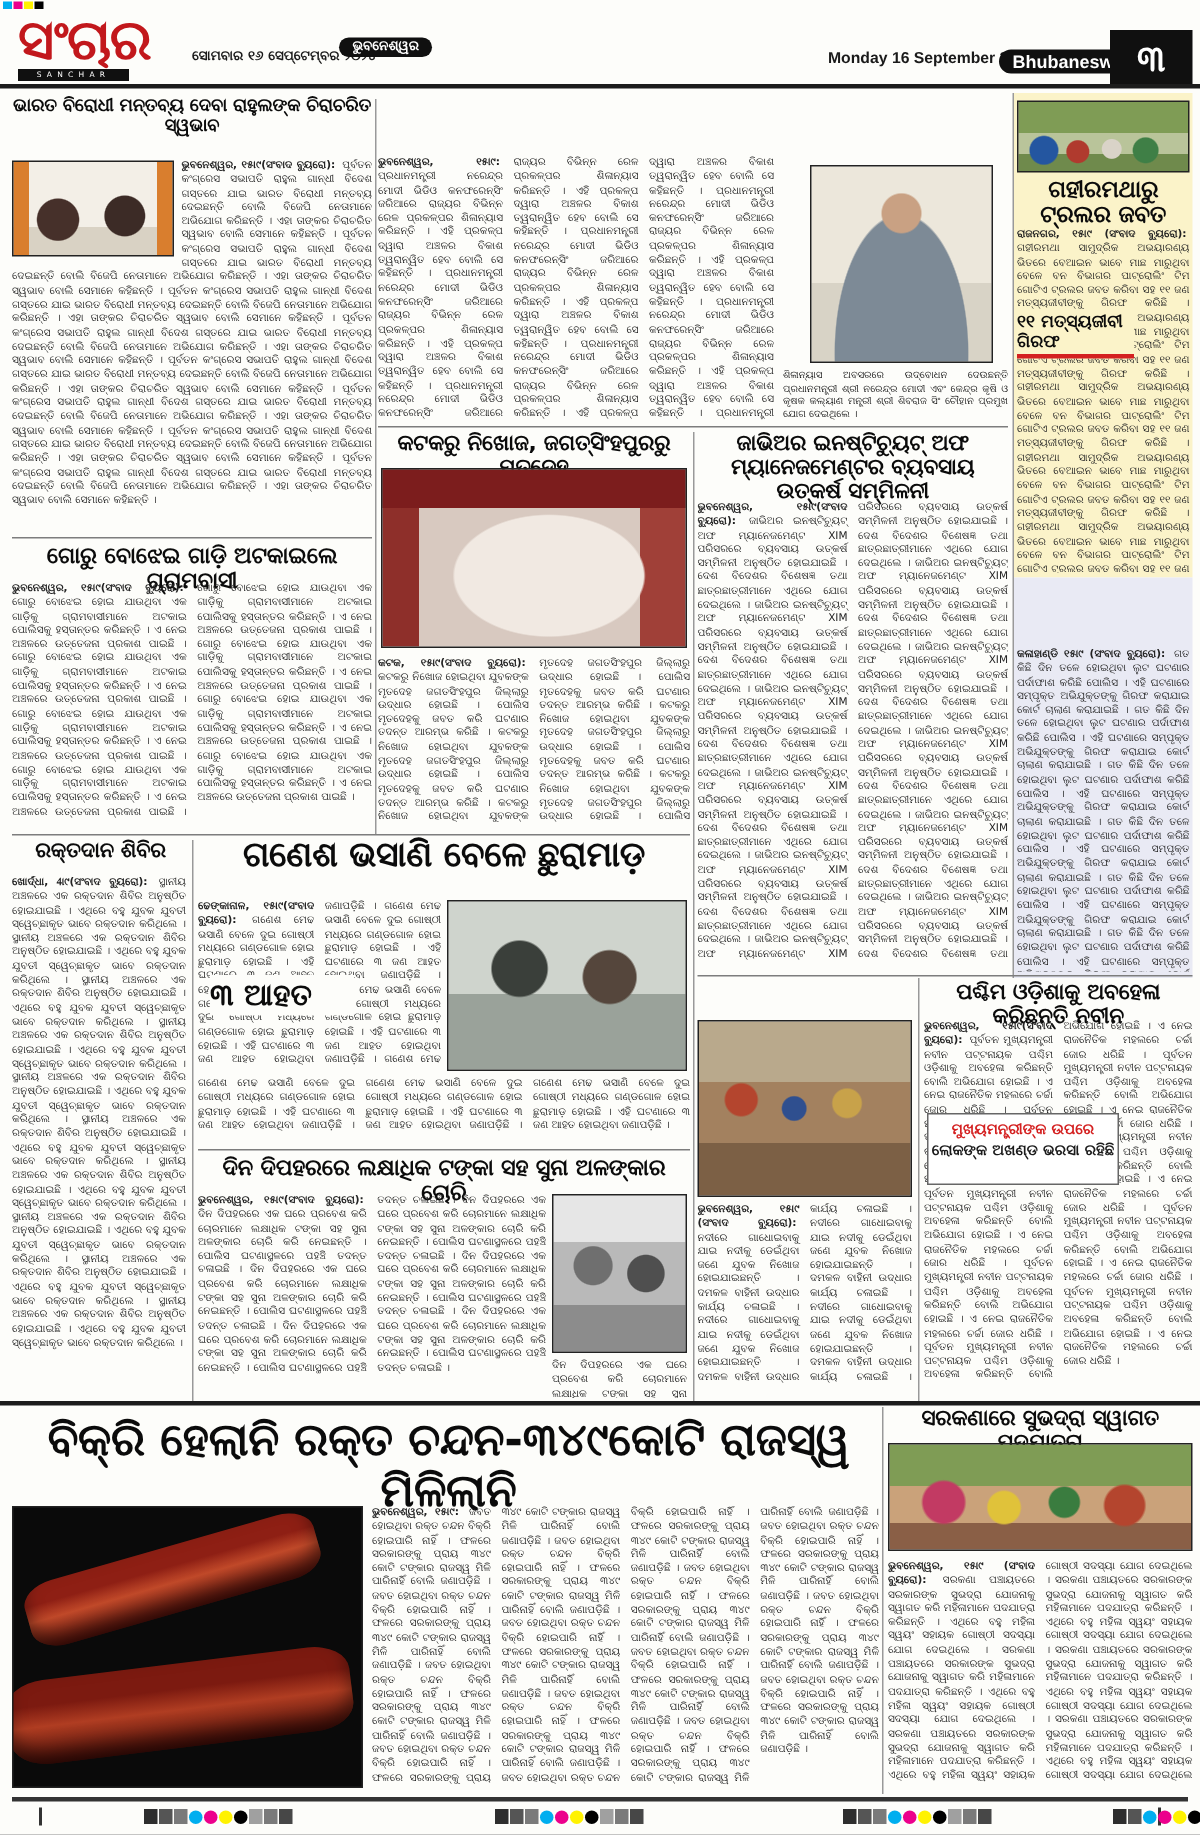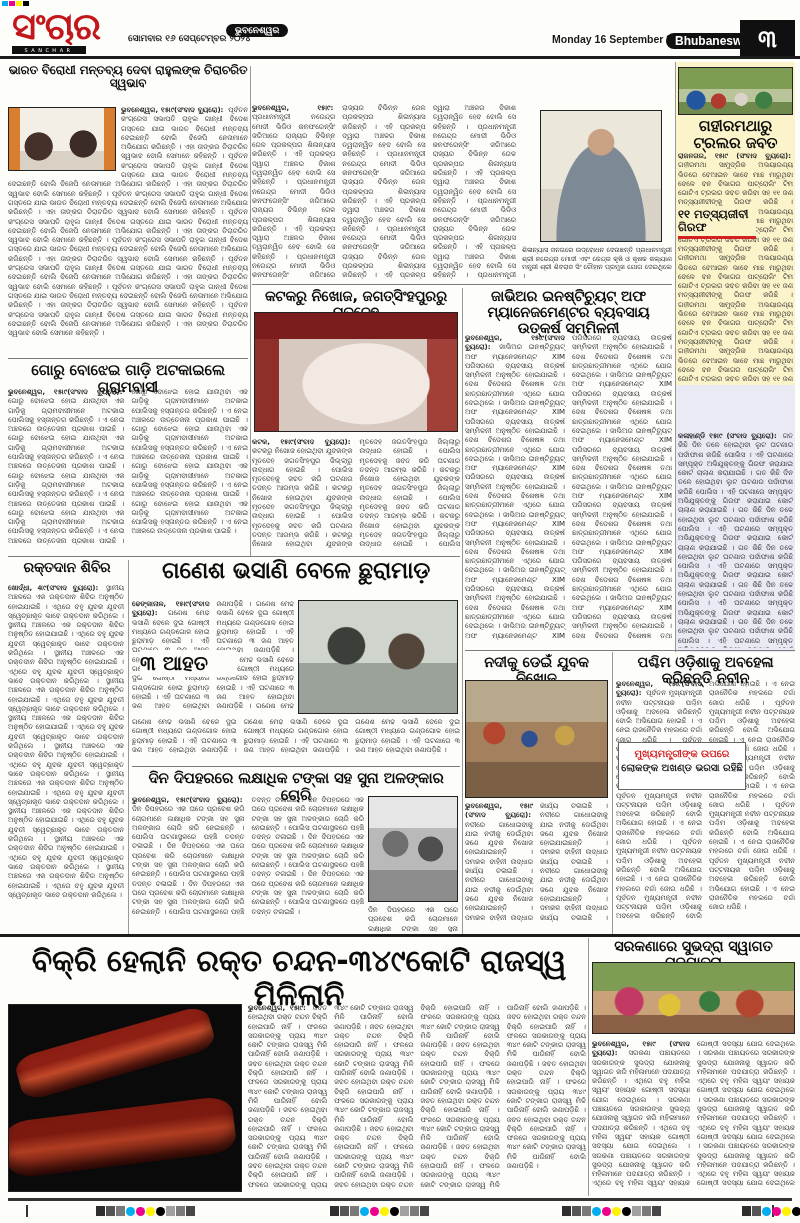--- a/index.html
+++ b/index.html
@@ -114,21 +114,21 @@
     <span class="dl">ଭୁବନେଶ୍ୱର, ୧୫ା୯(ସଂବାଦ ବ୍ୟୁରୋ):</span>
     <span>ପୂର୍ବତନ କଂଗ୍ରେସ ସଭାପତି ରାହୁଲ ଗାନ୍ଧୀ ବିଦେଶ ଗସ୍ତରେ ଯାଇ ଭାରତ ବିରୋଧୀ ମନ୍ତବ୍ୟ ଦେଇଛନ୍ତି ବୋଲି ବିଜେପି ନେତାମାନେ ଅଭିଯୋଗ କରିଛନ୍ତି । ଏହା ତାଙ୍କର ଚିରାଚରିତ ସ୍ୱଭାବ ବୋଲି ସେମାନେ କହିଛନ୍ତି । ପୂର୍ବତନ କଂଗ୍ରେସ ସଭାପତି ରାହୁଲ ଗାନ୍ଧୀ ବିଦେଶ ଗସ୍ତରେ ଯାଇ ଭାରତ ବିରୋଧୀ ମନ୍ତବ୍ୟ ଦେଇଛନ୍ତି ବୋଲି ବିଜେପି ନେତାମାନେ ଅଭିଯୋଗ କରିଛନ୍ତି । ଏହା ତାଙ୍କର ଚିରାଚରିତ ସ୍ୱଭାବ ବୋଲି ସେମାନେ କହିଛନ୍ତି । ପୂର୍ବତନ କଂଗ୍ରେସ ସଭାପତି ରାହୁଲ ଗାନ୍ଧୀ ବିଦେଶ ଗସ୍ତରେ ଯାଇ ଭାରତ ବିରୋଧୀ ମନ୍ତବ୍ୟ ଦେଇଛନ୍ତି ବୋଲି ବିଜେପି ନେତାମାନେ ଅଭିଯୋଗ କରିଛନ୍ତି । ଏହା ତାଙ୍କର ଚିରାଚରିତ ସ୍ୱଭାବ ବୋଲି ସେମାନେ କହିଛନ୍ତି । ପୂର୍ବତନ କଂଗ୍ରେସ ସଭାପତି ରାହୁଲ ଗାନ୍ଧୀ ବିଦେଶ ଗସ୍ତରେ ଯାଇ ଭାରତ ବିରୋଧୀ ମନ୍ତବ୍ୟ ଦେଇଛନ୍ତି ବୋଲି ବିଜେପି ନେତାମାନେ ଅଭିଯୋଗ କରିଛନ୍ତି । ଏହା ତାଙ୍କର ଚିରାଚରିତ ସ୍ୱଭାବ ବୋଲି ସେମାନେ କହିଛନ୍ତି । ପୂର୍ବତନ କଂଗ୍ରେସ ସଭାପତି ରାହୁଲ ଗାନ୍ଧୀ ବିଦେଶ ଗସ୍ତରେ ଯାଇ ଭାରତ ବିରୋଧୀ ମନ୍ତବ୍ୟ ଦେଇଛନ୍ତି ବୋଲି ବିଜେପି ନେତାମାନେ ଅଭିଯୋଗ କରିଛନ୍ତି । ଏହା ତାଙ୍କର ଚିରାଚରିତ ସ୍ୱଭାବ ବୋଲି ସେମାନେ କହିଛନ୍ତି । ପୂର୍ବତନ କଂଗ୍ରେସ ସଭାପତି ରାହୁଲ ଗାନ୍ଧୀ ବିଦେଶ ଗସ୍ତରେ ଯାଇ ଭାରତ ବିରୋଧୀ ମନ୍ତବ୍ୟ ଦେଇଛନ୍ତି ବୋଲି ବିଜେପି ନେତାମାନେ ଅଭିଯୋଗ କରିଛନ୍ତି । ଏହା ତାଙ୍କର ଚିରାଚରିତ ସ୍ୱଭାବ ବୋଲି ସେମାନେ କହିଛନ୍ତି । ପୂର୍ବତନ କଂଗ୍ରେସ ସଭାପତି ରାହୁଲ ଗାନ୍ଧୀ ବିଦେଶ ଗସ୍ତରେ ଯାଇ ଭାରତ ବିରୋଧୀ ମନ୍ତବ୍ୟ ଦେଇଛନ୍ତି ବୋଲି ବିଜେପି ନେତାମାନେ ଅଭିଯୋଗ କରିଛନ୍ତି । ଏହା ତାଙ୍କର ଚିରାଚରିତ ସ୍ୱଭାବ ବୋଲି ସେମାନେ କହିଛନ୍ତି । ପୂର୍ବତନ କଂଗ୍ରେସ ସଭାପତି ରାହୁଲ ଗାନ୍ଧୀ ବିଦେଶ ଗସ୍ତରେ ଯାଇ ଭାରତ ବିରୋଧୀ ମନ୍ତବ୍ୟ ଦେଇଛନ୍ତି ବୋଲି ବିଜେପି ନେତାମାନେ ଅଭିଯୋଗ କରିଛନ୍ତି । ଏହା ତାଙ୍କର ଚିରାଚରିତ ସ୍ୱଭାବ ବୋଲି ସେମାନେ କହିଛନ୍ତି ।</span>
   </div>
   <div class="rule-h" style="left:8px;top:358px;width:240px;"></div>
 
   <div class="abs body-text cols3" style="left:252px;top:104px;width:264px;height:178px;">
     <span class="dl">ଭୁବନେଶ୍ୱର, ୧୫ା୯:</span>
     <span>ପ୍ରଧାନମନ୍ତ୍ରୀ ନରେନ୍ଦ୍ର ମୋଦୀ ଭିଡିଓ କନଫରେନ୍ସିଂ ଜରିଆରେ ରାଜ୍ୟର ବିଭିନ୍ନ ରେଳ ପ୍ରକଳ୍ପର ଶିଳାନ୍ୟାସ କରିଛନ୍ତି । ଏହି ପ୍ରକଳ୍ପ ଦ୍ୱାରା ଅଞ୍ଚଳର ବିକାଶ ତ୍ୱରାନ୍ୱିତ ହେବ ବୋଲି ସେ କହିଛନ୍ତି । ପ୍ରଧାନମନ୍ତ୍ରୀ ନରେନ୍ଦ୍ର ମୋଦୀ ଭିଡିଓ କନଫରେନ୍ସିଂ ଜରିଆରେ ରାଜ୍ୟର ବିଭିନ୍ନ ରେଳ ପ୍ରକଳ୍ପର ଶିଳାନ୍ୟାସ କରିଛନ୍ତି । ଏହି ପ୍ରକଳ୍ପ ଦ୍ୱାରା ଅଞ୍ଚଳର ବିକାଶ ତ୍ୱରାନ୍ୱିତ ହେବ ବୋଲି ସେ କହିଛନ୍ତି । ପ୍ରଧାନମନ୍ତ୍ରୀ ନରେନ୍ଦ୍ର ମୋଦୀ ଭିଡିଓ କନଫରେନ୍ସିଂ ଜରିଆରେ ରାଜ୍ୟର ବିଭିନ୍ନ ରେଳ ପ୍ରକଳ୍ପର ଶିଳାନ୍ୟାସ କରିଛନ୍ତି । ଏହି ପ୍ରକଳ୍ପ ଦ୍ୱାରା ଅଞ୍ଚଳର ବିକାଶ ତ୍ୱରାନ୍ୱିତ ହେବ ବୋଲି ସେ କହିଛନ୍ତି । ପ୍ରଧାନମନ୍ତ୍ରୀ ନରେନ୍ଦ୍ର ମୋଦୀ ଭିଡିଓ କନଫରେନ୍ସିଂ ଜରିଆରେ ରାଜ୍ୟର ବିଭିନ୍ନ ରେଳ ପ୍ରକଳ୍ପର ଶିଳାନ୍ୟାସ କରିଛନ୍ତି । ଏହି ପ୍ରକଳ୍ପ ଦ୍ୱାରା ଅଞ୍ଚଳର ବିକାଶ ତ୍ୱରାନ୍ୱିତ ହେବ ବୋଲି ସେ କହିଛନ୍ତି । ପ୍ରଧାନମନ୍ତ୍ରୀ ନରେନ୍ଦ୍ର ମୋଦୀ ଭିଡିଓ କନଫରେନ୍ସିଂ ଜରିଆରେ ରାଜ୍ୟର ବିଭିନ୍ନ ରେଳ ପ୍ରକଳ୍ପର ଶିଳାନ୍ୟାସ କରିଛନ୍ତି । ଏହି ପ୍ରକଳ୍ପ ଦ୍ୱାରା ଅଞ୍ଚଳର ବିକାଶ ତ୍ୱରାନ୍ୱିତ ହେବ ବୋଲି ସେ କହିଛନ୍ତି । ପ୍ରଧାନମନ୍ତ୍ରୀ ନରେନ୍ଦ୍ର ମୋଦୀ ଭିଡିଓ କନଫରେନ୍ସିଂ ଜରିଆରେ ରାଜ୍ୟର ବିଭିନ୍ନ ରେଳ ପ୍ରକଳ୍ପର ଶିଳାନ୍ୟାସ କରିଛନ୍ତି । ଏହି ପ୍ରକଳ୍ପ ଦ୍ୱାରା ଅଞ୍ଚଳର ବିକାଶ ତ୍ୱରାନ୍ୱିତ ହେବ ବୋଲି ସେ କହିଛନ୍ତି । ପ୍ରଧାନମନ୍ତ୍ରୀ ନରେନ୍ଦ୍ର ମୋଦୀ ଭିଡିଓ କନଫରେନ୍ସିଂ ଜରିଆରେ ରାଜ୍ୟର ବିଭିନ୍ନ ରେଳ ପ୍ରକଳ୍ପର ଶିଳାନ୍ୟାସ କରିଛନ୍ତି । ଏହି ପ୍ରକଳ୍ପ ଦ୍ୱାରା ଅଞ୍ଚଳର ବିକାଶ ତ୍ୱରାନ୍ୱିତ ହେବ ବୋଲି ସେ କହିଛନ୍ତି । ପ୍ରଧାନମନ୍ତ୍ରୀ ନରେନ୍ଦ୍ର ମୋଦୀ ଭିଡିଓ କନଫରେନ୍ସିଂ ଜରିଆରେ ରାଜ୍ୟର ବିଭିନ୍ନ ରେଳ ପ୍ରକଳ୍ପର ଶିଳାନ୍ୟାସ କରିଛନ୍ତି । ଏହି ପ୍ରକଳ୍ପ ଦ୍ୱାରା ଅଞ୍ଚଳର ବିକାଶ ତ୍ୱରାନ୍ୱିତ ହେବ ବୋଲି ସେ କହିଛନ୍ତି ।</span>
   </div>
   <div class="photo ph-modi" style="left:540px;top:110px;width:122px;height:132px;"></div>
-  <div class="abs cap" style="left:522px;top:246px;width:150px;height:36px;">ଶିଳାନ୍ୟାସ ଜନଗରେ ଉଦ୍‌ବୋଧନ ଦେଉଛନ୍ତି ପ୍ରଧାନମନ୍ତ୍ରୀ ଶ୍ରୀ ନରେନ୍ଦ୍ର ମୋଦୀ ଏବଂ କେନ୍ଦ୍ର କୃଷି ଓ କୃଷକ କଲ୍ୟାଣ ମନ୍ତ୍ରୀ ଶ୍ରୀ ଶିବରାଜ ସିଂ ଚୌହାନ ପ୍ରମୁଖ ଯୋଗ ଦେଇଥିଲେ ।</div>
+  <div class="abs cap" style="left:522px;top:246px;width:150px;height:36px;">ଶିଳାନ୍ୟାସ ଅବସରରେ ଉଦ୍‌ବୋଧନ ଦେଉଛନ୍ତି ପ୍ରଧାନମନ୍ତ୍ରୀ ଶ୍ରୀ ନରେନ୍ଦ୍ର ମୋଦୀ ଏବଂ କେନ୍ଦ୍ର କୃଷି ଓ କୃଷକ କଲ୍ୟାଣ ମନ୍ତ୍ରୀ ଶ୍ରୀ ଶିବରାଜ ସିଂ ଚୌହାନ ପ୍ରମୁଖ ଯୋଗ ଦେଇଥିଲେ ।</div>
   <div class="rule-h" style="left:252px;top:284px;width:420px;"></div>
 
   <div class="photo ph-trawler" style="left:678px;top:67px;width:115px;height:48px;"></div>
   <div class="abs hl" style="left:677px;top:118px;width:117px;font-size:15.5px;">ଗହୀରମଥାରୁ ଟ୍ରଲର ଜବତ</div>
   <div class="abs body-text" style="left:678px;top:152px;width:115px;height:230px;">
     <span class="dl">ରାଜନଗର, ୧୫ା୯ (ସଂବାଦ ବ୍ୟୁରୋ):</span>
     <span>ଗହୀରମଥା ସାମୁଦ୍ରିକ ଅଭୟାରଣ୍ୟ ଭିତରେ ବେଆଇନ ଭାବେ ମାଛ ମାରୁଥିବା ବେଳେ ବନ ବିଭାଗର ପାଟ୍ରୋଲିଂ ଟିମ ଗୋଟିଏ ଟ୍ରଲର ଜବତ କରିବା ସହ ୧୧ ଜଣ ମତ୍ସ୍ୟଜୀବୀଙ୍କୁ ଗିରଫ କରିଛି । ଗହୀରମଥା ସାମୁଦ୍ରିକ ଅଭୟାରଣ୍ୟ ଭିତରେ ବେଆଇନ ଭାବେ ମାଛ ମାରୁଥିବା ବେଳେ ବନ ବିଭାଗର ପାଟ୍ରୋଲିଂ ଟିମ ଗୋଟିଏ ଟ୍ରଲର ଜବତ କରିବା ସହ ୧୧ ଜଣ ମତ୍ସ୍ୟଜୀବୀଙ୍କୁ ଗିରଫ କରିଛି । ଗହୀରମଥା ସାମୁଦ୍ରିକ ଅଭୟାରଣ୍ୟ ଭିତରେ ବେଆଇନ ଭାବେ ମାଛ ମାରୁଥିବା ବେଳେ ବନ ବିଭାଗର ପାଟ୍ରୋଲିଂ ଟିମ ଗୋଟିଏ ଟ୍ରଲର ଜବତ କରିବା ସହ ୧୧ ଜଣ ମତ୍ସ୍ୟଜୀବୀଙ୍କୁ ଗିରଫ କରିଛି । ଗହୀରମଥା ସାମୁଦ୍ରିକ ଅଭୟାରଣ୍ୟ ଭିତରେ ବେଆଇନ ଭାବେ ମାଛ ମାରୁଥିବା ବେଳେ ବନ ବିଭାଗର ପାଟ୍ରୋଲିଂ ଟିମ ଗୋଟିଏ ଟ୍ରଲର ଜବତ କରିବା ସହ ୧୧ ଜଣ ମତ୍ସ୍ୟଜୀବୀଙ୍କୁ ଗିରଫ କରିଛି । ଗହୀରମଥା ସାମୁଦ୍ରିକ ଅଭୟାରଣ୍ୟ ଭିତରେ ବେଆଇନ ଭାବେ ମାଛ ମାରୁଥିବା ବେଳେ ବନ ବିଭାଗର ପାଟ୍ରୋଲିଂ ଟିମ ଗୋଟିଏ ଟ୍ରଲର ଜବତ କରିବା ସହ ୧୧ ଜଣ ମତ୍ସ୍ୟଜୀବୀଙ୍କୁ ଗିରଫ କରିଛି । ଗହୀରମଥା ସାମୁଦ୍ରିକ ଅଭୟାରଣ୍ୟ ଭିତରେ ବେଆଇନ ଭାବେ ମାଛ ମାରୁଥିବା ବେଳେ ବନ ବିଭାଗର ପାଟ୍ରୋଲିଂ ଟିମ ଗୋଟିଏ ଟ୍ରଲର ଜବତ କରିବା ସହ ୧୧ ଜଣ ମତ୍ସ୍ୟଜୀବୀଙ୍କୁ ଗିରଫ କରିଛି ।</span>
   </div>
   <div class="abs inset-bold" style="left:678px;top:208px;width:78px;font-size:11.5px;background:#fbf3c9;border-bottom:3px solid #d42020;padding-bottom:2px;">୧୧ ମତ୍ସ୍ୟଜୀବୀ ଗିରଫ</div>
 
@@ -178,21 +178,20 @@
   <div class="abs hl" style="left:132px;top:770px;width:328px;font-size:15px;">ଦିନ ଦିପହରରେ ଲକ୍ଷାଧିକ ଟଙ୍କା ସହ ସୁନା ଅଳଙ୍କାର ଚୋରି</div>
   <div class="abs body-text cols2" style="left:132px;top:796px;width:232px;height:136px;">
     <span class="dl">ଭୁବନେଶ୍ୱର, ୧୫ା୯(ସଂବାଦ ବ୍ୟୁରୋ):</span>
     <span>ଦିନ ଦିପହରରେ ଏକ ଘରେ ପ୍ରବେଶ କରି ଚୋରମାନେ ଲକ୍ଷାଧିକ ଟଙ୍କା ସହ ସୁନା ଅଳଙ୍କାର ଚୋରି କରି ନେଇଛନ୍ତି । ପୋଲିସ ଘଟଣାସ୍ଥଳରେ ପହଞ୍ଚି ତଦନ୍ତ ଚଳାଇଛି । ଦିନ ଦିପହରରେ ଏକ ଘରେ ପ୍ରବେଶ କରି ଚୋରମାନେ ଲକ୍ଷାଧିକ ଟଙ୍କା ସହ ସୁନା ଅଳଙ୍କାର ଚୋରି କରି ନେଇଛନ୍ତି । ପୋଲିସ ଘଟଣାସ୍ଥଳରେ ପହଞ୍ଚି ତଦନ୍ତ ଚଳାଇଛି । ଦିନ ଦିପହରରେ ଏକ ଘରେ ପ୍ରବେଶ କରି ଚୋରମାନେ ଲକ୍ଷାଧିକ ଟଙ୍କା ସହ ସୁନା ଅଳଙ୍କାର ଚୋରି କରି ନେଇଛନ୍ତି । ପୋଲିସ ଘଟଣାସ୍ଥଳରେ ପହଞ୍ଚି ତଦନ୍ତ ଚଳାଇଛି । ଦିନ ଦିପହରରେ ଏକ ଘରେ ପ୍ରବେଶ କରି ଚୋରମାନେ ଲକ୍ଷାଧିକ ଟଙ୍କା ସହ ସୁନା ଅଳଙ୍କାର ଚୋରି କରି ନେଇଛନ୍ତି । ପୋଲିସ ଘଟଣାସ୍ଥଳରେ ପହଞ୍ଚି ତଦନ୍ତ ଚଳାଇଛି । ଦିନ ଦିପହରରେ ଏକ ଘରେ ପ୍ରବେଶ କରି ଚୋରମାନେ ଲକ୍ଷାଧିକ ଟଙ୍କା ସହ ସୁନା ଅଳଙ୍କାର ଚୋରି କରି ନେଇଛନ୍ତି । ପୋଲିସ ଘଟଣାସ୍ଥଳରେ ପହଞ୍ଚି ତଦନ୍ତ ଚଳାଇଛି । ଦିନ ଦିପହରରେ ଏକ ଘରେ ପ୍ରବେଶ କରି ଚୋରମାନେ ଲକ୍ଷାଧିକ ଟଙ୍କା ସହ ସୁନା ଅଳଙ୍କାର ଚୋରି କରି ନେଇଛନ୍ତି । ପୋଲିସ ଘଟଣାସ୍ଥଳରେ ପହଞ୍ଚି ତଦନ୍ତ ଚଳାଇଛି ।</span>
   </div>
   <div class="photo ph-theft" style="left:368px;top:796px;width:90px;height:106px;"></div>
   <div class="abs body-text" style="left:368px;top:906px;width:90px;height:26px;">
     <span>ଦିନ ଦିପହରରେ ଏକ ଘରେ ପ୍ରବେଶ କରି ଚୋରମାନେ ଲକ୍ଷାଧିକ ଟଙ୍କା ସହ ସୁନା ଅଳଙ୍କାର ଚୋରି କରି ନେଇଛନ୍ତି । ପୋଲିସ ଘଟଣାସ୍ଥଳରେ ପହଞ୍ଚି ତଦନ୍ତ ଚଳାଇଛି ।</span>
   </div>
 
-  <div class="abs hl" style="left:465px;top:654px;width:143px;font-size:14.5px;">ନଦୀକୁ ଡେଇଁ ଯୁବକ ନିଖୋଜ</div>
   <div class="photo ph-river" style="left:465px;top:680px;width:143px;height:118px;"></div>
   <div class="abs body-text cols2" style="left:465px;top:802px;width:143px;height:130px;">
     <span class="dl">ଭୁବନେଶ୍ୱର, ୧୫ା୯ (ସଂବାଦ ବ୍ୟୁରୋ):</span>
     <span>ନଦୀରେ ଗାଧୋଇବାକୁ ଯାଇ ନଦୀକୁ ଡେଇଁଥିବା ଜଣେ ଯୁବକ ନିଖୋଜ ହୋଇଯାଇଛନ୍ତି । ଦମକଳ ବାହିନୀ ଉଦ୍ଧାର କାର୍ଯ୍ୟ ଚଳାଇଛି । ନଦୀରେ ଗାଧୋଇବାକୁ ଯାଇ ନଦୀକୁ ଡେଇଁଥିବା ଜଣେ ଯୁବକ ନିଖୋଜ ହୋଇଯାଇଛନ୍ତି । ଦମକଳ ବାହିନୀ ଉଦ୍ଧାର କାର୍ଯ୍ୟ ଚଳାଇଛି । ନଦୀରେ ଗାଧୋଇବାକୁ ଯାଇ ନଦୀକୁ ଡେଇଁଥିବା ଜଣେ ଯୁବକ ନିଖୋଜ ହୋଇଯାଇଛନ୍ତି । ଦମକଳ ବାହିନୀ ଉଦ୍ଧାର କାର୍ଯ୍ୟ ଚଳାଇଛି । ନଦୀରେ ଗାଧୋଇବାକୁ ଯାଇ ନଦୀକୁ ଡେଇଁଥିବା ଜଣେ ଯୁବକ ନିଖୋଜ ହୋଇଯାଇଛନ୍ତି । ଦମକଳ ବାହିନୀ ଉଦ୍ଧାର କାର୍ଯ୍ୟ ଚଳାଇଛି । ନଦୀରେ ଗାଧୋଇବାକୁ ଯାଇ ନଦୀକୁ ଡେଇଁଥିବା ଜଣେ ଯୁବକ ନିଖୋଜ ହୋଇଯାଇଛନ୍ତି । ଦମକଳ ବାହିନୀ ଉଦ୍ଧାର କାର୍ଯ୍ୟ ଚଳାଇଛି ।</span>
   </div>
 
   <div class="abs hl" style="left:616px;top:654px;width:179px;font-size:14.5px;">ପଶ୍ଚିମ ଓଡ଼ିଶାକୁ ଅବହେଳା କରିଛନ୍ତି ନବୀନ</div>
   <div class="abs body-text cols2" style="left:616px;top:680px;width:179px;height:252px;">
     <span class="dl">ଭୁବନେଶ୍ୱର, ୧୫ା୯(ସଂବାଦ ବ୍ୟୁରୋ):</span>
     <span>ପୂର୍ବତନ ମୁଖ୍ୟମନ୍ତ୍ରୀ ନବୀନ ପଟ୍ଟନାୟକ ପଶ୍ଚିମ ଓଡ଼ିଶାକୁ ଅବହେଳା କରିଛନ୍ତି ବୋଲି ଅଭିଯୋଗ ହୋଇଛି । ଏ ନେଇ ରାଜନୈତିକ ମହଲରେ ଚର୍ଚ୍ଚା ଜୋର ଧରିଛି । ପୂର୍ବତନ ମୁଖ୍ୟମନ୍ତ୍ରୀ ନବୀନ ପଟ୍ଟନାୟକ ପଶ୍ଚିମ ଓଡ଼ିଶାକୁ ଅବହେଳା କରିଛନ୍ତି ବୋଲି ଅଭିଯୋଗ ହୋଇଛି । ଏ ନେଇ ରାଜନୈତିକ ମହଲରେ ଚର୍ଚ୍ଚା ଜୋର ଧରିଛି । ପୂର୍ବତନ ମୁଖ୍ୟମନ୍ତ୍ରୀ ନବୀନ ପଟ୍ଟନାୟକ ପଶ୍ଚିମ ଓଡ଼ିଶାକୁ ଅବହେଳା କରିଛନ୍ତି ବୋଲି ଅଭିଯୋଗ ହୋଇଛି । ଏ ନେଇ ରାଜନୈତିକ ମହଲରେ ଚର୍ଚ୍ଚା ଜୋର ଧରିଛି । ପୂର୍ବତନ ମୁଖ୍ୟମନ୍ତ୍ରୀ ନବୀନ ପଟ୍ଟନାୟକ ପଶ୍ଚିମ ଓଡ଼ିଶାକୁ ଅବହେଳା କରିଛନ୍ତି ବୋଲି ଅଭିଯୋଗ ହୋଇଛି । ଏ ନେଇ ରାଜନୈତିକ ମହଲରେ ଚର୍ଚ୍ଚା ଜୋର ଧରିଛି । ପୂର୍ବତନ ମୁଖ୍ୟମନ୍ତ୍ରୀ ନବୀନ ପଟ୍ଟନାୟକ ପଶ୍ଚିମ ଓଡ଼ିଶାକୁ ଅବହେଳା କରିଛନ୍ତି ବୋଲି ଅଭିଯୋଗ ହୋଇଛି । ଏ ନେଇ ରାଜନୈତିକ ମହଲରେ ଚର୍ଚ୍ଚା ଜୋର ଧରିଛି । ପୂର୍ବତନ ମୁଖ୍ୟମନ୍ତ୍ରୀ ନବୀନ ପଟ୍ଟନାୟକ ପଶ୍ଚିମ ଓଡ଼ିଶାକୁ ଅବହେଳା କରିଛନ୍ତି ବୋଲି ଅଭିଯୋଗ ହୋଇଛି । ଏ ନେଇ ରାଜନୈତିକ ମହଲରେ ଚର୍ଚ୍ଚା ଜୋର ଧରିଛି । ପୂର୍ବତନ ମୁଖ୍ୟମନ୍ତ୍ରୀ ନବୀନ ପଟ୍ଟନାୟକ ପଶ୍ଚିମ ଓଡ଼ିଶାକୁ ଅବହେଳା କରିଛନ୍ତି ବୋଲି ଅଭିଯୋଗ ହୋଇଛି । ଏ ନେଇ ରାଜନୈତିକ ମହଲରେ ଚର୍ଚ୍ଚା ଜୋର ଧରିଛି । ପୂର୍ବତନ ମୁଖ୍ୟମନ୍ତ୍ରୀ ନବୀନ ପଟ୍ଟନାୟକ ପଶ୍ଚିମ ଓଡ଼ିଶାକୁ ଅବହେଳା କରିଛନ୍ତି ବୋଲି ଅଭିଯୋଗ ହୋଇଛି । ଏ ନେଇ ରାଜନୈତିକ ମହଲରେ ଚର୍ଚ୍ଚା ଜୋର ଧରିଛି । ପୂର୍ବତନ ମୁଖ୍ୟମନ୍ତ୍ରୀ ନବୀନ ପଟ୍ଟନାୟକ ପଶ୍ଚିମ ଓଡ଼ିଶାକୁ ଅବହେଳା କରିଛନ୍ତି ବୋଲି ଅଭିଯୋଗ ହୋଇଛି । ଏ ନେଇ ରାଜନୈତିକ ମହଲରେ ଚର୍ଚ୍ଚା ଜୋର ଧରିଛି ।</span>

